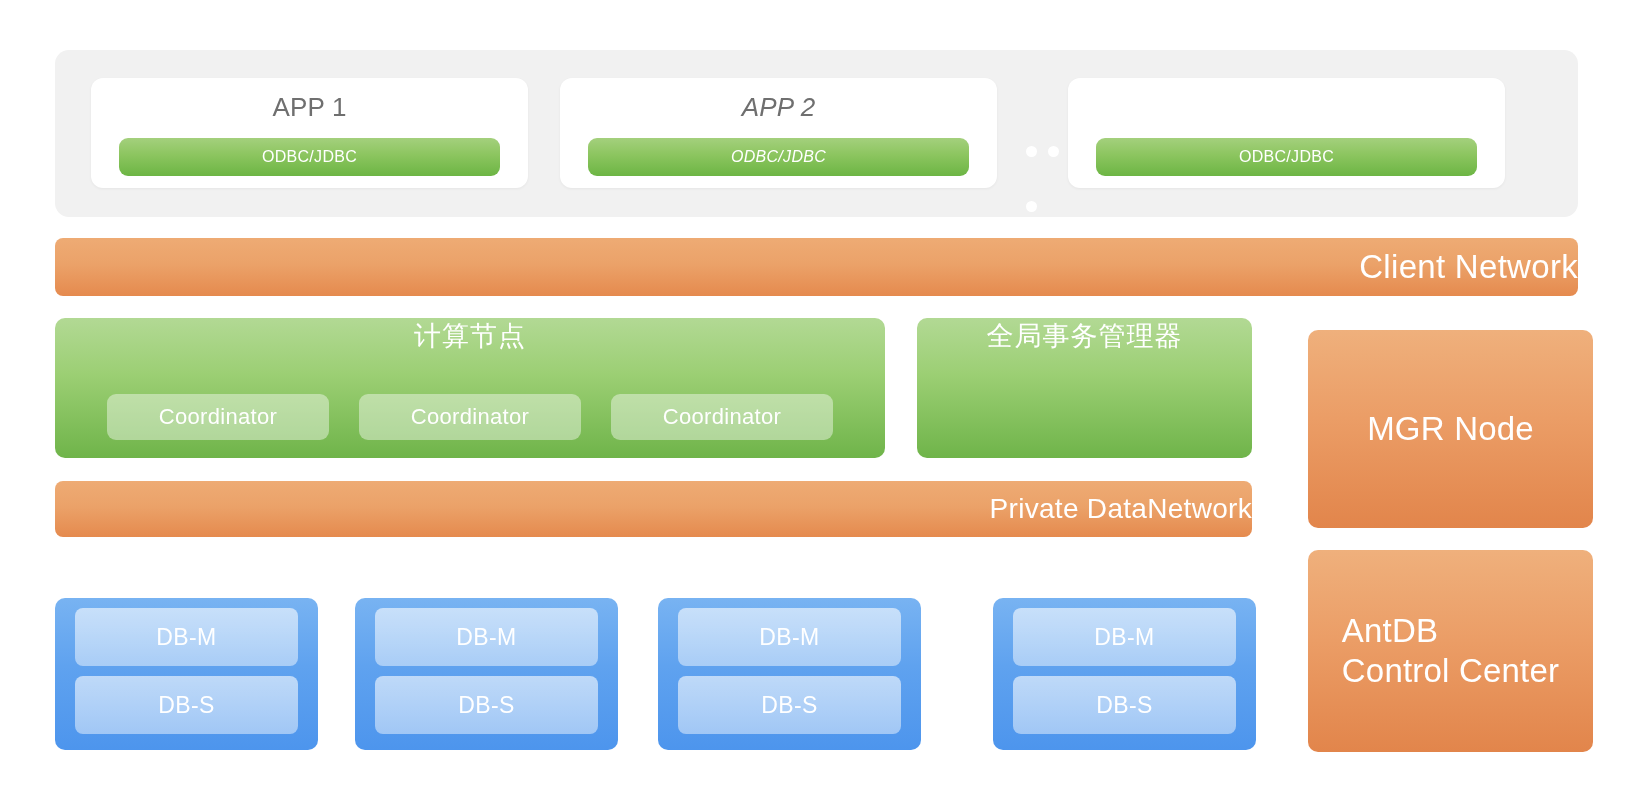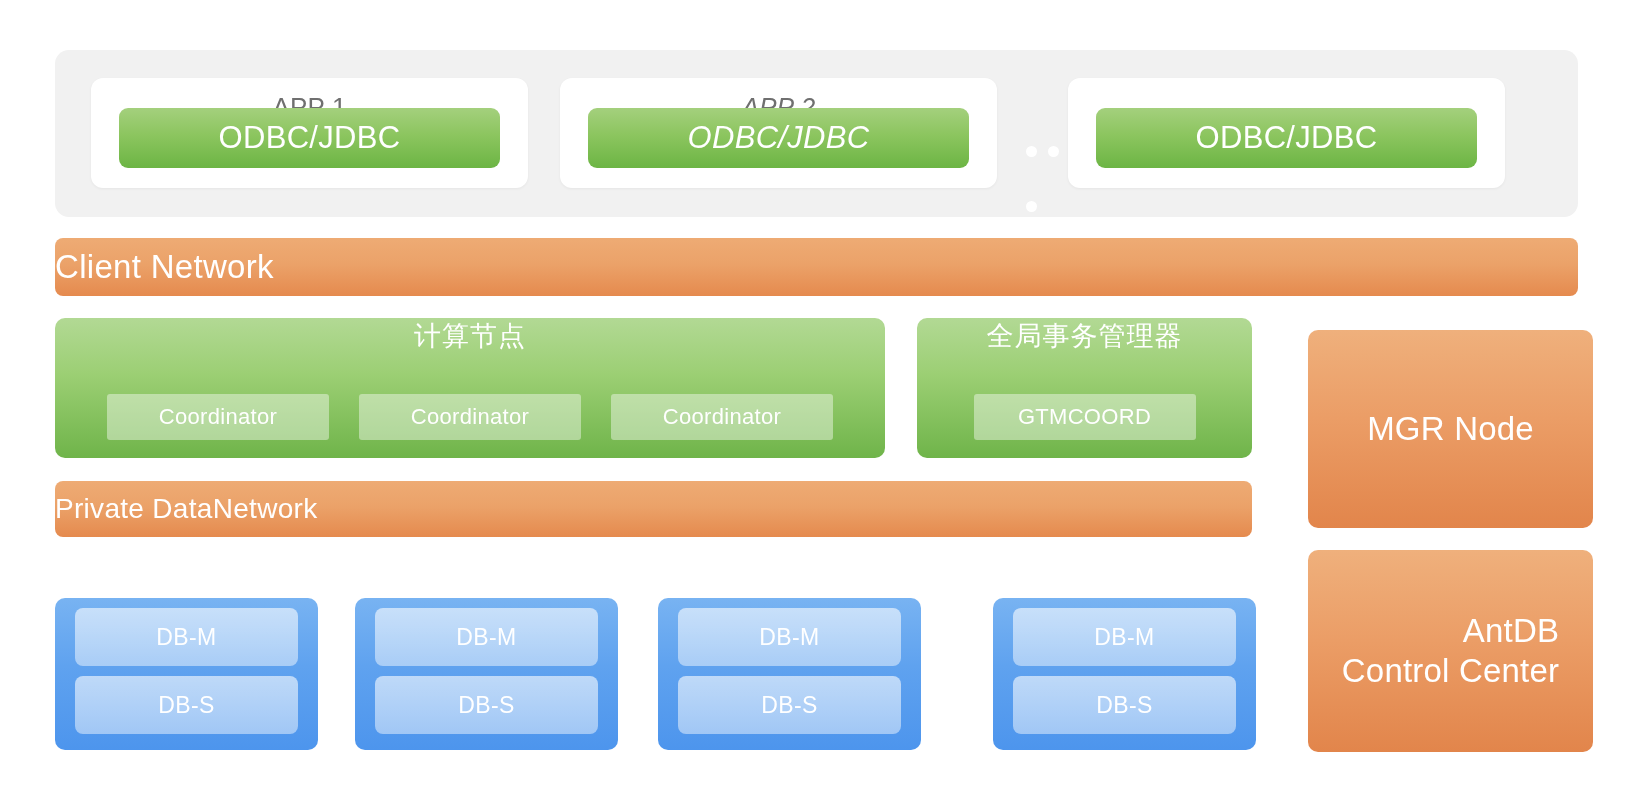--- a/index.html
+++ b/index.html
@@ -50,26 +50,26 @@
     color: #6f6f6f;
     font-size: 26px;
     line-height: 1;
     margin-top: 16px;
     letter-spacing: 0.2px;
   }
   .odbc-pill {
     position: absolute;
     left: 28px;
     right: 28px;
-    bottom: 20px;
-    height: 60px;
+    bottom: 12px;
+    height: 38px;
     border-radius: 9px;
     background: linear-gradient(to bottom, #a4d07d 0%, #8cc55f 45%, #6cb544 100%);
     color: #ffffff;
-    font-size: 31px;
+    font-size: 16px;
     display: flex;
     align-items: center;
     justify-content: center;
     letter-spacing: 0.3px;
   }
 
   
   .dot {
     position: absolute;
     width: 11px;
@@ -82,21 +82,21 @@
   .dot.d3 { left: 1026px; top: 201px; }
 
   
   .net-bar {
     position: absolute;
     border-radius: 8px;
     background: linear-gradient(to bottom, #eeab74 0%, #eba269 45%, #e58a4e 100%);
     color: #ffffff;
     display: flex;
     align-items: center;
-    justify-content: flex-start;
+    justify-content: flex-end;
     box-sizing: border-box;
   }
   .net-bar .net-label {
     font-size: 33px;
     letter-spacing: 0.3px;
   }
   .client-net {
     left: 55px;
     top: 238px;
     width: 1523px;
@@ -139,21 +139,21 @@
     position: absolute;
     left: 0;
     right: 0;
     bottom: 18px;
     display: flex;
     justify-content: center;
     gap: 30px;
   }
   .sub-chip {
     background: rgba(255,255,255,0.42);
-    border-radius: 3px;
+    border-radius: 9px;
     color: #ffffff;
     font-size: 22px;
     height: 46px;
     display: flex;
     align-items: center;
     justify-content: center;
     letter-spacing: 0.3px;
   }
   .compute-panel .sub-chip { width: 222px; }
   .gtm-panel .sub-chip { width: 222px; }
@@ -162,21 +162,21 @@
   .side-panel {
     position: absolute;
     left: 1308px;
     width: 285px;
     border-radius: 10px;
     background: linear-gradient(to bottom, #efb07c 0%, #eb9d66 45%, #e2854b 100%);
     color: #ffffff;
     display: flex;
     align-items: center;
     justify-content: center;
-    text-align: right;
+    text-align: left;
     box-sizing: border-box;
   }
   .mgr-panel {
     top: 330px;
     height: 198px;
   }
   .acc-panel {
     top: 550px;
     height: 202px;
   }
@@ -249,23 +249,20 @@
     <div class="panel-title">计算节点</div>
     <div class="sub-row">
       <div class="sub-chip">Coordinator</div>
       <div class="sub-chip">Coordinator</div>
       <div class="sub-chip">Coordinator</div>
     </div>
   </div>
 
   <div class="green-panel gtm-panel">
     <div class="panel-title">全局事务管理器</div>
-    <div class="sub-row">
-      <div class="sub-chip">GTMCOORD</div>
-    </div>
   </div>
 
   <div class="net-bar private-net">
     <span class="net-label">Private DataNetwork</span>
   </div>
 
   <div class="db-group g1">
     <div class="db-chip">DB-M</div>
     <div class="db-chip">DB-S</div>
   </div>

